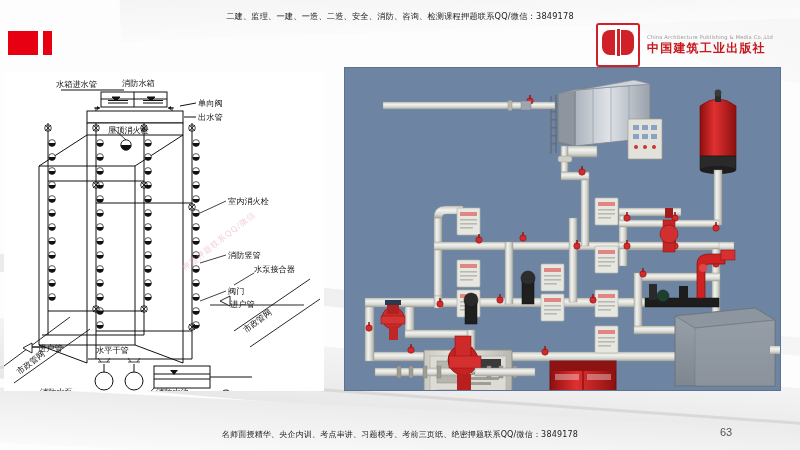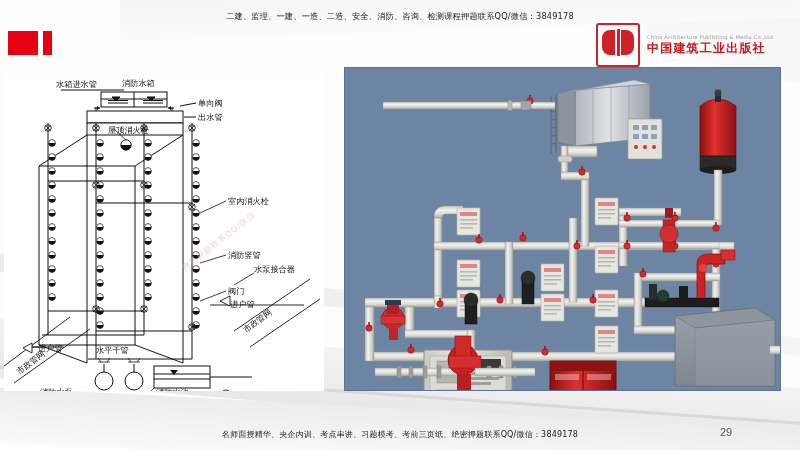--- a/index.html
+++ b/index.html
@@ -625,15 +625,15 @@
         <circle cx="126" cy="232" r="7" fill="#2a2a2a" stroke="#101010" stroke-width=".5"></circle>
       </g>
       <g>
         <rect x="177" y="212" width="12" height="24" fill="#1f1f1f" stroke="#0e0e0e" stroke-width=".5"></rect>
         <circle cx="183" cy="210" r="7" fill="#2d2d2d" stroke="#101010" stroke-width=".5"></circle>
       </g>
     </svg>
   </div>
 
   <div class="footer-text">名师面授精华、央企内训、考点串讲、习题模考、考前三页纸、绝密押题联系QQ/微信：3849178</div>
-  <div class="page-num">29</div>
+  <div class="page-num">63</div>
 
 </div>
 
 </body></html>

